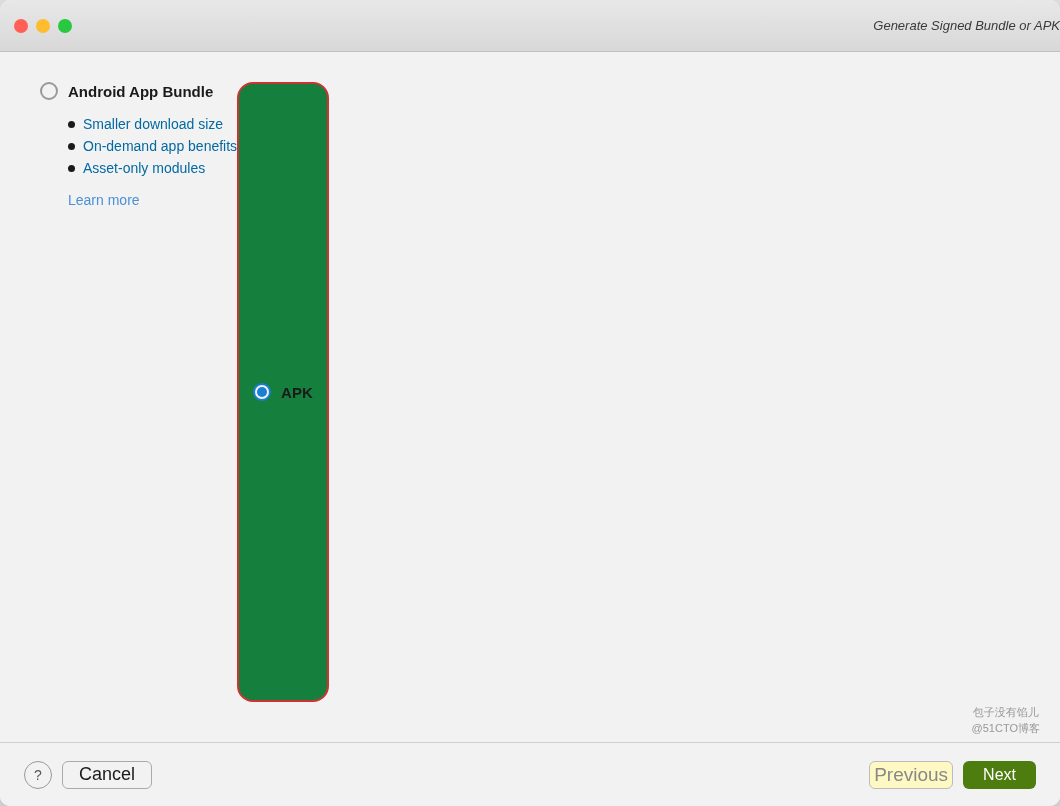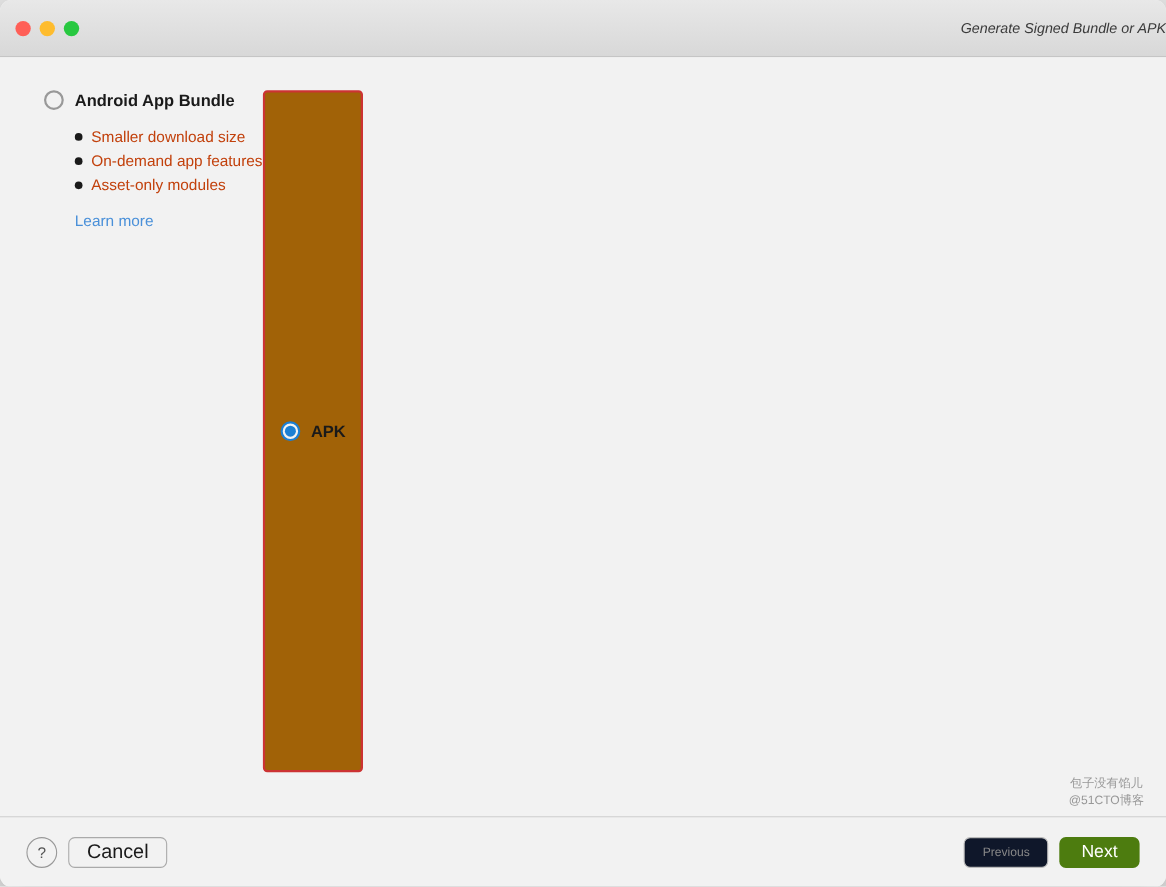--- a/index.html
+++ b/index.html
@@ -130,21 +130,21 @@
       margin-left: 28px;
       margin-bottom: 16px;
     }
 
     .bullet-item {
       display: flex;
       align-items: flex-start;
       gap: 8px;
       margin-bottom: 6px;
       font-size: 14px;
-      color: #c2410c;
+      color: #0369a1;
     }
 
     .bullet-dot {
       width: 7px;
       height: 7px;
       border-radius: 50%;
       background: #1a1a1a;
       margin-top: 5px;
       flex-shrink: 0;
     }
@@ -154,28 +154,28 @@
       color: #4a90d9;
       font-size: 14px;
       text-decoration: none;
       cursor: pointer;
       display: inline-block;
       margin-bottom: 20px;
     }
 
     .apk-section {
       border: 2px solid #cc3333;
-      border-radius: 4px;
+      border-radius: 16px;
       padding: 10px 14px;
       display: inline-flex;
       align-items: center;
       gap: 10px;
       margin-bottom: 20px;
       cursor: pointer;
-      background: #a16207;
+      background: #15803d;
     }
 
     .apk-description {
       margin-left: 28px;
       font-size: 14px;
       color: #1a1a1a;
       margin-top: 16px;
     }
 
     .spacer {
@@ -225,25 +225,25 @@
     }
 
     .footer-right {
       margin-left: auto;
       display: flex;
       gap: 10px;
     }
 
     .prev-btn {
       height: 28px;
-      padding: 0 16px;
+      padding: 0 4px;
       border: 1.5px solid #bbb;
-      background: #0f172a;
+      background: #fef9c3;
       border-radius: 6px;
-      font-size: 11px;
+      font-size: 19px;
       color: #888;
       cursor: pointer;
     }
 
     .next-btn {
       height: 28px;
       padding: 0 20px;
       border: none;
       background: #4d7c0f;
       border-radius: 6px;
@@ -288,21 +288,21 @@
       </div>
 
 
       <div class="bullet-list">
         <div class="bullet-item">
           <div class="bullet-dot"></div>
           <span>Smaller download size</span>
         </div>
         <div class="bullet-item">
           <div class="bullet-dot"></div>
-          <span>On-demand app features</span>
+          <span>On-demand app benefits</span>
         </div>
         <div class="bullet-item">
           <div class="bullet-dot"></div>
           <span>Asset-only modules</span>
         </div>
       </div>
 
       <a class="learn-more-link">Learn more</a>
     </div>
 

